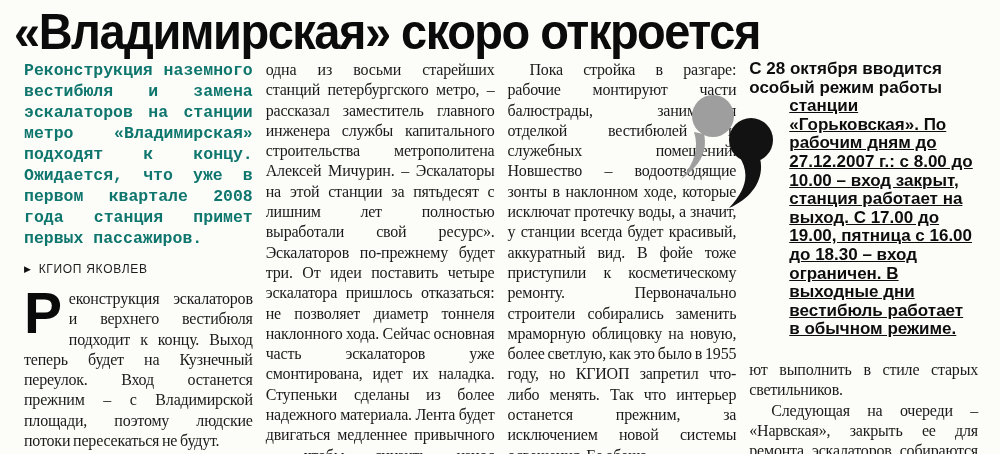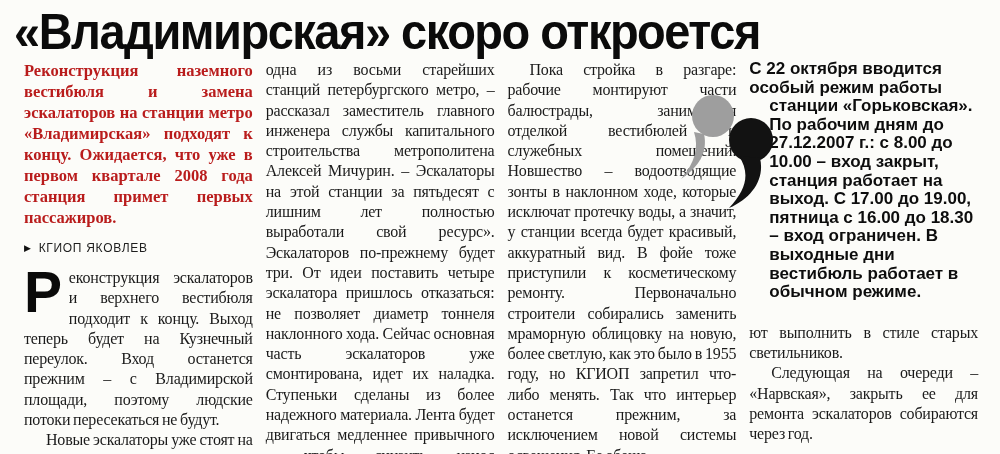--- a/index.html
+++ b/index.html
@@ -42,26 +42,26 @@
     gap: 13px;
   }
   .col {
     flex: 1 1 0;
     position: relative;
     min-width: 0;
   }
   p { margin: 0; }
 
   .lead {
-    font-family: Liberation Serif, serif;
+    font-family: Liberation Mono, monospace;
     font-weight: bold;
     font-size: 16.5px;
     line-height: 21px;
     text-align: justify;
-    color: #b91c1c;
+    color: #0f766e;
   }
   .byline {
     margin-top: 13px;
     display: flex;
     align-items: center;
     gap: 7px;
     font-family: "Liberation Sans", sans-serif;
     font-size: 12px;
     letter-spacing: 0.7px;
     color: #1e1e1e;
@@ -91,21 +91,21 @@
   .para-indent { text-indent: 22px; }
 
   .pullquote {
     font-family: "Liberation Sans", sans-serif;
     font-weight: bold;
     font-size: 17px;
     line-height: 18.6px;
     color: #0d0d0d;
     text-align: left;
   }
-  .pq2 { margin-left: 20px; }
+  .pq2 { margin-left: 40px; text-decoration: underline; }
 
   .continuation { margin-top: 21px; }
 
   .quote-graphic {
     position: absolute;
     left: -72px;
     top: 30px;
     width: 106px;
     height: 122px;
     pointer-events: none;
@@ -144,20 +144,20 @@
           <g fill="#9e9e9e">
             <circle cx="36" cy="26" r="21"></circle>
             <path d="M 27 44 C 31 62, 22 77, 4 89 C 18 73, 22 57, 17 42 Z"></path>
           </g>
           <g fill="#121212">
             <circle cx="74" cy="50" r="22"></circle>
             <path d="M 83 68 C 88 89, 75 108, 52 118 C 70 99, 73 83, 62 66 Z"></path>
           </g>
         </svg>
       </div>
-      <p class="pullquote pq1">С 22 октября вводится особый режим работы</p>
+      <p class="pullquote pq1">С 28 октября вводится особый режим работы</p>
       <p class="pullquote pq2">станции «Горьковская». По рабочим дням до 27.12.2007 г.: с 8.00 до 10.00 – вход закрыт, станция работает на выход. С 17.00 до 19.00, пятница с 16.00 до 18.30 – вход ограничен. В выходные дни вестибюль работает в обычном режиме.</p>
       <p class="bodytext continuation">ют выполнить в стиле старых светильников.</p>
       <p class="bodytext para-indent">Следующая на очереди – «Нарвская», закрыть ее для ремонта эскалаторов собираются через год.</p>
     </div>
 
   </div>
 </div>
 
 </body></html>

